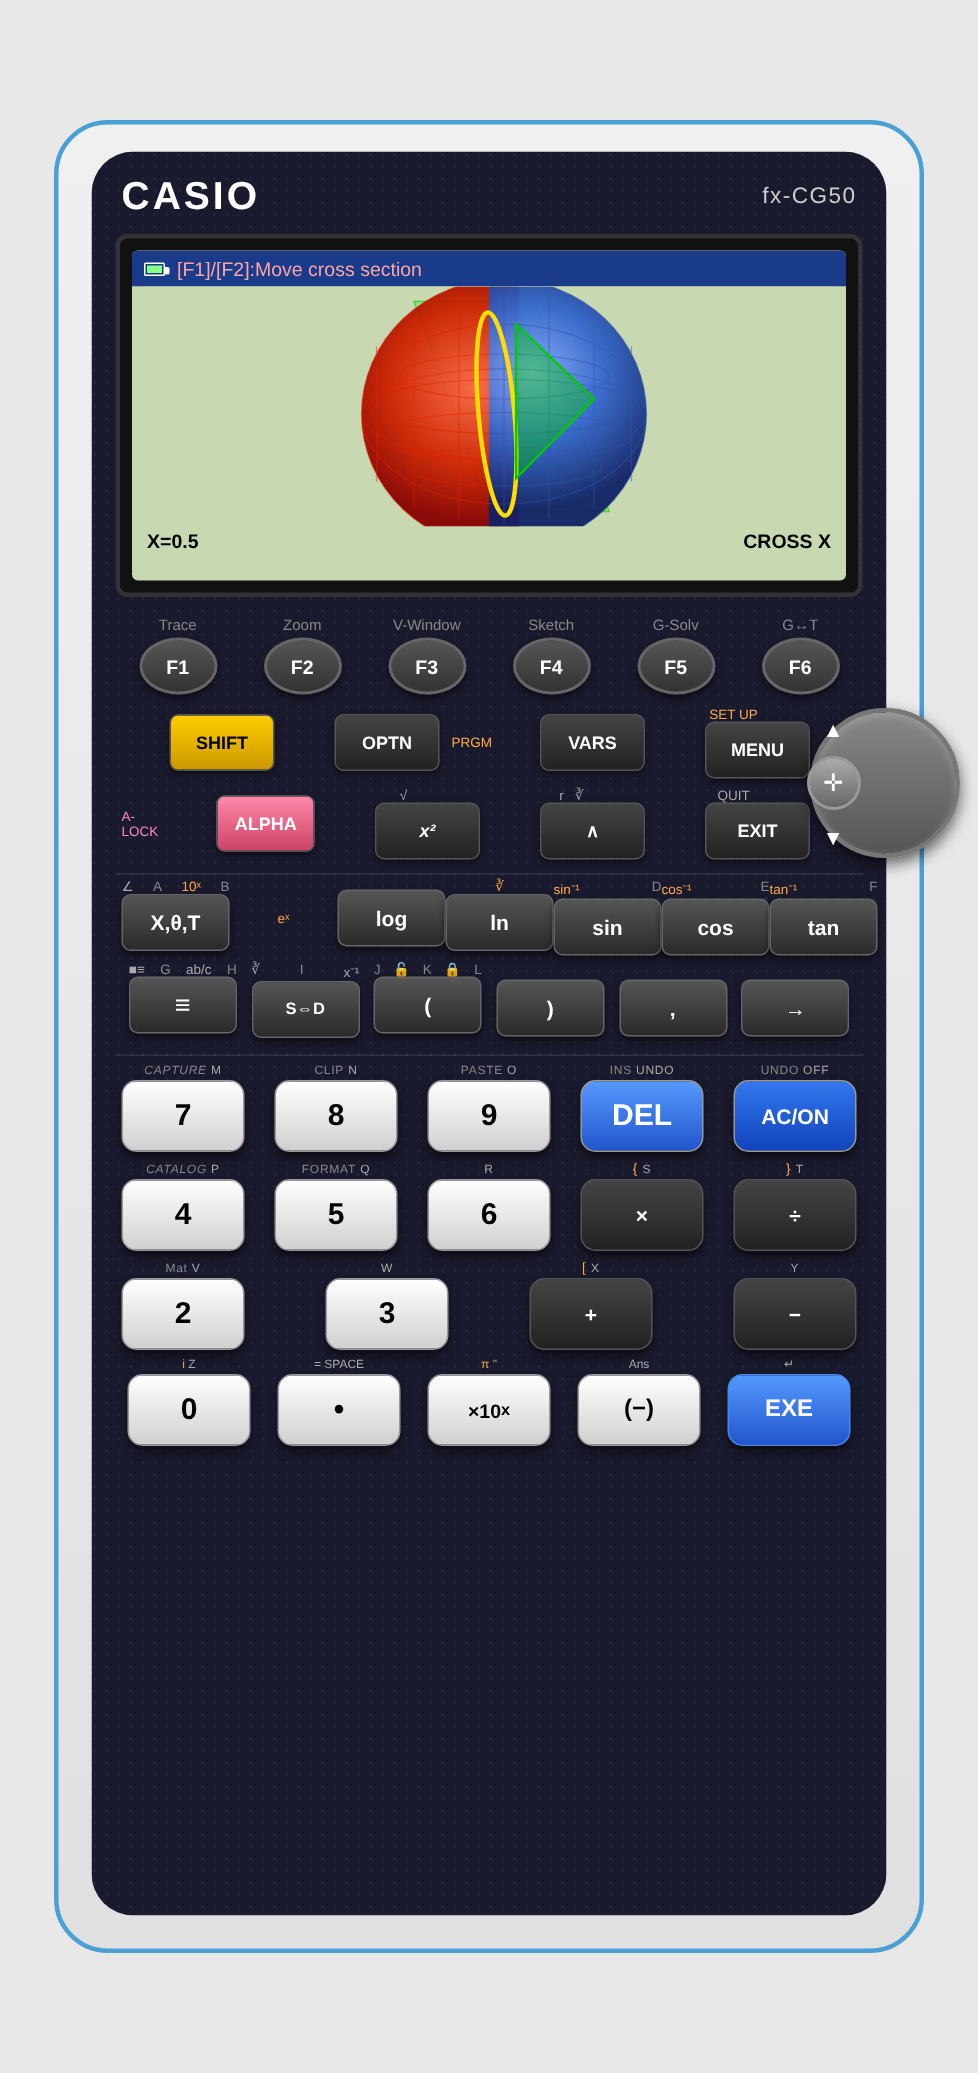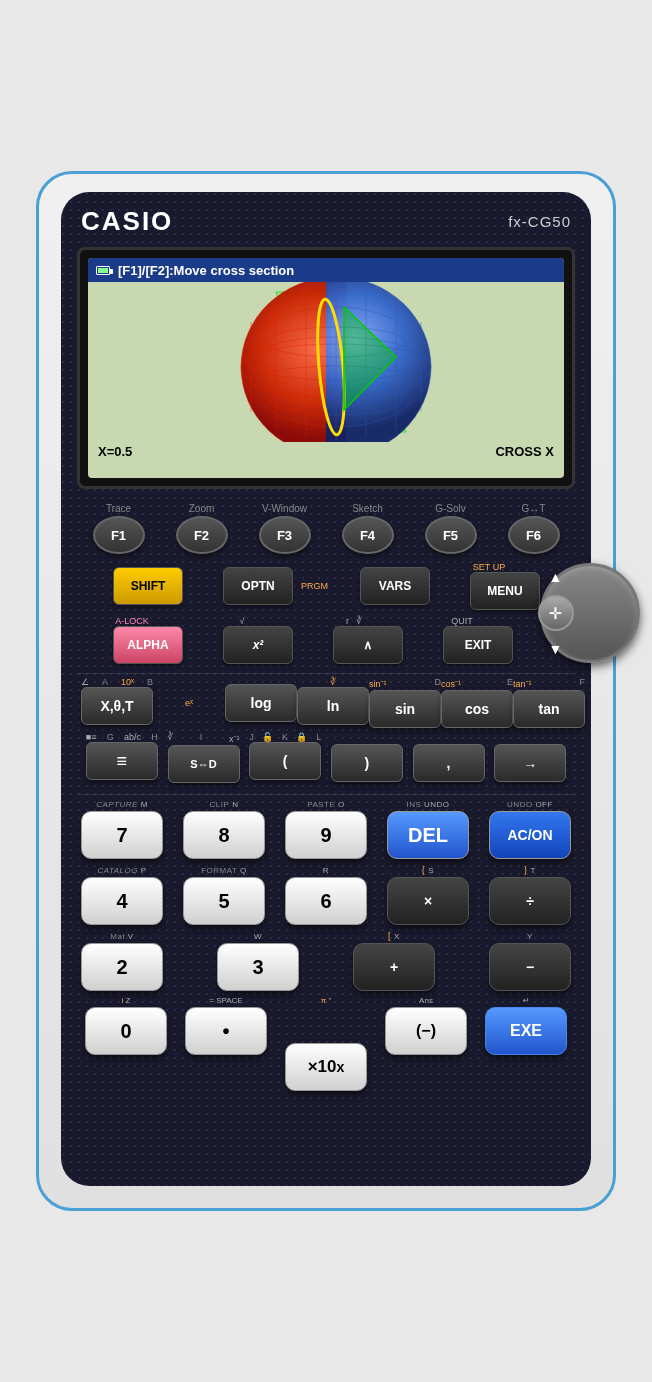--- a/index.html
+++ b/index.html
@@ -7,21 +7,21 @@
       width: 652px;
       height: 1382px;
       background: #e8e8e8;
       display: flex;
       align-items: center;
       justify-content: center;
       font-family: Arial, sans-serif;
     }
     .calculator-outer {
       width: 580px;
-      height: 1040px;
+      height: 1222px;
       background: linear-gradient(180deg, #f0f0f0 0%, #e0e0e0 100%);
       border-radius: 36px;
       border: 3px solid #4a9fd4;
       padding: 18px 22px 22px 22px;
       display: flex;
       flex-direction: column;
       align-items: center;
       position: relative;
     }
     .calculator-body {
@@ -67,27 +67,27 @@
     .screen {
       width: 100%;
       height: 220px;
       background: #c8d8b0;
       border-radius: 4px;
       overflow: hidden;
       position: relative;
     }
     .screen-status-bar {
       background: #1a3a8a;
-      color: #ffffff;
+      color: #fca5a5;
       font-size: 13px;
       padding: 3px 8px;
       display: flex;
       align-items: center;
       gap: 8px;
-      font-weight: bold;
+      font-weight: normal;
       height: 24px;
     }
     .battery-icon {
       display: inline-block;
       width: 14px;
       height: 9px;
       border: 1.5px solid #fff;
       border-radius: 1px;
       position: relative;
       vertical-align: middle;
@@ -385,25 +385,24 @@
     .x10-key {
       width: 82px;
       height: 48px;
       border-radius: 10px;
       background: linear-gradient(180deg, #ffffff 0%, #d0d0d0 100%);
       border: 1px solid #999;
       display: flex;
       align-items: center;
       justify-content: center;
       color: #000000;
-      font-size: 17px;
+      font-size: 13px;
       font-weight: bold;
       cursor: pointer;
       box-shadow: 0 4px 6px rgba(0,0,0,0.5);
-      margin-top: 36px;
     }
     .neg-key {
       width: 82px;
       height: 48px;
       border-radius: 10px;
       background: linear-gradient(180deg, #ffffff 0%, #d0d0d0 100%);
       border: 1px solid #999;
       display: flex;
       align-items: center;
       justify-content: center;
@@ -582,21 +581,21 @@
           <div style="display:flex; flex-direction:row; align-items:center;">
             <span style="color:#ffaa44; font-size:9px;">PRGM</span>
             <div class="ctrl-btn vars-btn">VARS</div>
           </div>
           <div style="display:flex; flex-direction:column; align-items:center;">
             <span style="color:#ffaa44; font-size:9px;">SET UP</span>
             <div class="ctrl-btn menu-btn">MENU</div>
           </div>
         </div>
         <div style="display:flex; gap:8px; align-items:center;">
-          <div style="display:flex; flex-direction:column; align-items:center;">
+          <div style="display:flex; flex-direction:row; align-items:center;">
             <span style="color:#ff88bb; font-size:9px;">A-LOCK</span>
             <div class="ctrl-btn alpha-btn">ALPHA</div>
           </div>
           <div style="display:flex; flex-direction:column; align-items:center;">
             <span style="color:#aaaaaa; font-size:9px;">√</span>
             <div class="ctrl-btn x2-btn">
                 <span class="italic">x²</span>
               </div>
           </div>
           <div style="display:flex; flex-direction:column; align-items:center;">

